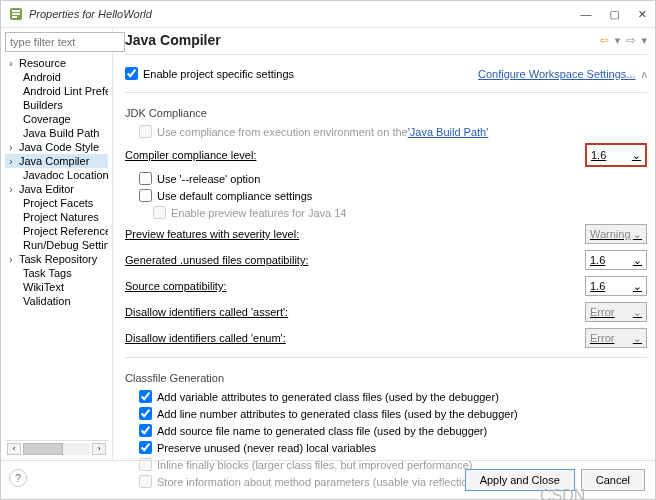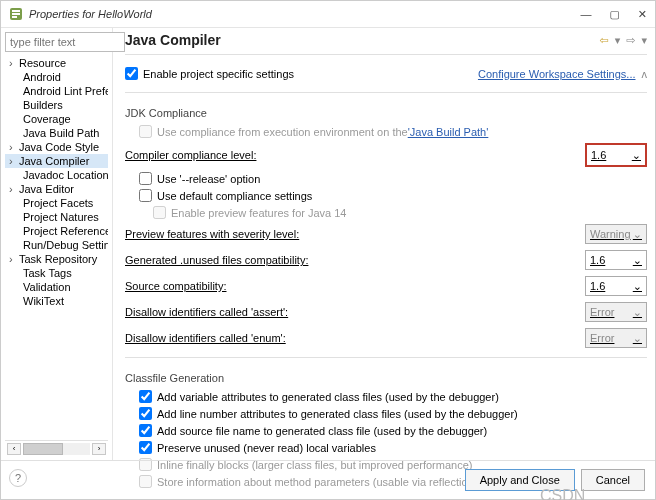--- a/index.html
+++ b/index.html
@@ -120,24 +120,24 @@
             <span>Run/Debug Settings</span>
           </div>
         <div class="node">
             <span class="caret">›</span>
             <span>Task Repository</span>
           </div>
         <div class="node indent1">
             <span>Task Tags</span>
           </div>
         <div class="node indent1">
+            <span>WikiText</span>
+          </div>
+        <div class="node indent1">
             <span>Validation</span>
-          </div>
-        <div class="node indent1">
-            <span>WikiText</span>
           </div>
       </div>
       <div class="hscroll">
         <div class="hsbtn">‹</div>
         <div class="hsbar">
             <div class="hthumb"></div>
           </div>
         <div class="hsbtn">›</div>
       </div>
     </div>

